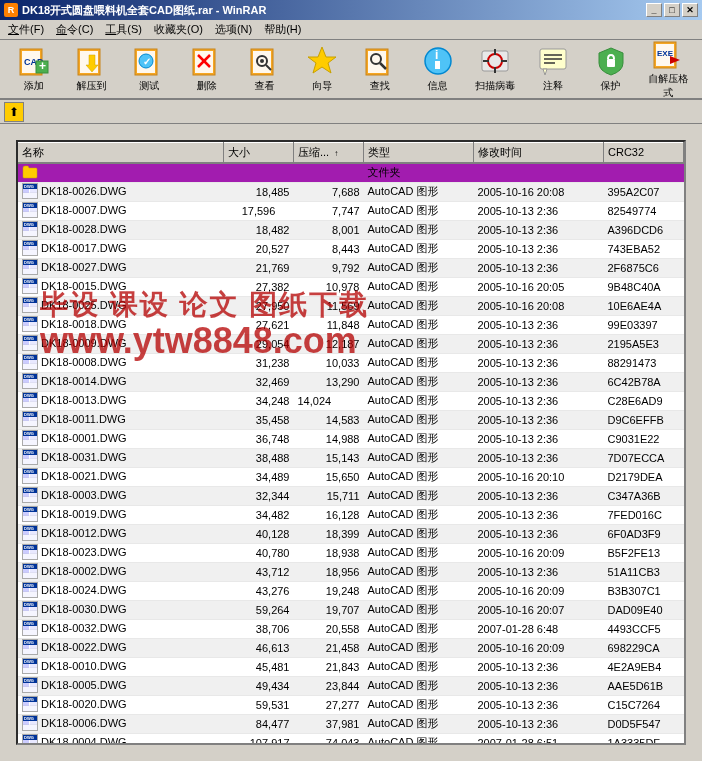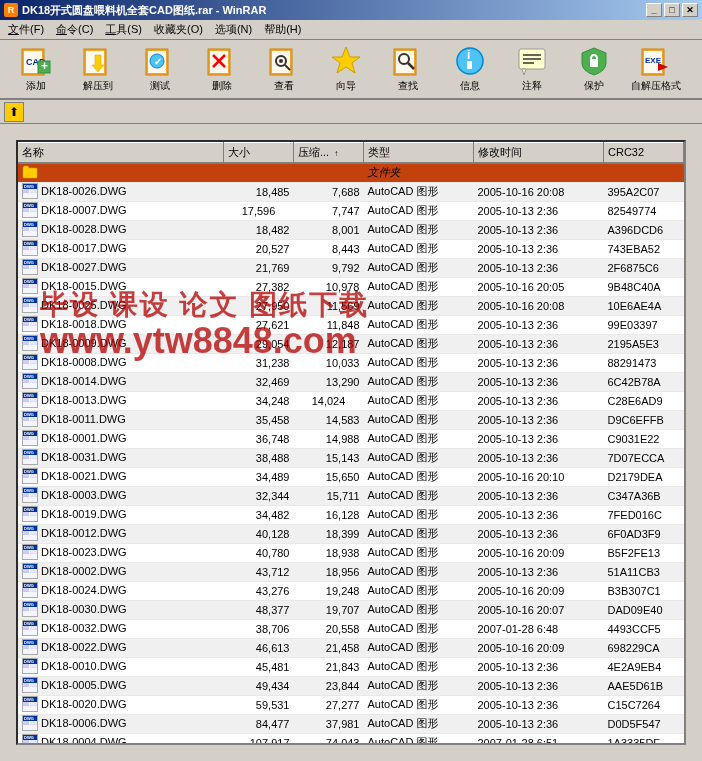--- a/index.html
+++ b/index.html
@@ -193,21 +193,21 @@
       font-weight: bold;
       color: rgba(180, 0, 0, 0.75);
       font-family: Arial, sans-serif;
       line-height: 1.1;
     }
 
     
     .sort-arrow { font-size: 8px; margin-left: 2px; }
 
     
-    .folder-row td { background: #c2410c; font-style: italic; }
+    .folder-row td { background: #a21caf; }
 
     .main-layout {
       display: flex;
       flex-direction: column;
       height: calc(761px - 20px - 20px - 60px - 24px);
     }
   </style>
 </head>
 <body>
 
@@ -308,20 +308,33 @@
   </div>
   <div class="tool-btn">
     <div class="tool-icon">
       <svg width="32" height="32" viewBox="0 0 32 32">
         <circle cx="16" cy="16" r="13" fill="#4fc3f7" stroke="#0288d1" stroke-width="1.5"></circle>
         <text x="13" y="14" font-size="12" fill="white" font-weight="bold">i</text>
         <rect x="13" y="16" width="5" height="8" fill="white"></rect>
       </svg>
     </div>
     <span class="tool-label">信息</span>
+  </div>
+  <div class="tool-btn">
+    <div class="tool-icon">
+      <svg width="32" height="32" viewBox="0 0 32 32">
+        <rect x="3" y="6" width="26" height="20" rx="2" fill="#e8e8e8" stroke="#999" stroke-width="1"></rect>
+        <circle cx="16" cy="16" r="7" fill="none" stroke="#cc0000" stroke-width="2"></circle>
+        <line x1="16" y1="4" x2="16" y2="10" stroke="#333" stroke-width="2"></line>
+        <line x1="16" y1="22" x2="16" y2="28" stroke="#333" stroke-width="2"></line>
+        <line x1="4" y1="16" x2="10" y2="16" stroke="#333" stroke-width="2"></line>
+        <line x1="22" y1="16" x2="28" y2="16" stroke="#333" stroke-width="2"></line>
+      </svg>
+    </div>
+    <span class="tool-label">扫描病毒</span>
   </div>
   <div class="tool-btn">
     <div class="tool-icon">
       <svg width="32" height="32" viewBox="0 0 32 32">
         <rect x="3" y="4" width="26" height="20" rx="2" fill="#ffffcc" stroke="#999" stroke-width="1"></rect>
         <line x1="7" y1="10" x2="25" y2="10" stroke="#333" stroke-width="1.5"></line>
         <line x1="7" y1="14" x2="25" y2="14" stroke="#333" stroke-width="1.5"></line>
         <line x1="7" y1="18" x2="18" y2="18" stroke="#333" stroke-width="1.5"></line>
         <polygon points="6,24 10,24 8,30" fill="#ffffcc" stroke="#999" stroke-width="1"></polygon>
       </svg>
@@ -586,21 +599,21 @@
         <rect x="0" y="0" width="14" height="14" fill="white" stroke="#aaa" stroke-width="0.5"></rect>
         <rect x="0" y="0" width="14" height="5" fill="#003399"></rect>
         <text x="1" y="4" font-size="4" fill="white" font-weight="bold">DWG</text>
         <rect x="0" y="5" width="6" height="4" fill="#ccccff"></rect>
         <rect x="7" y="5" width="7" height="4" fill="#e8e8ff"></rect>
         <line x1="0" y1="9" x2="14" y2="9" stroke="#aaa" stroke-width="0.3"></line>
         <rect x="0" y="9" width="14" height="5" fill="#f5f5ff"></rect>
       </svg>
     </span>DK18-0013.DWG</td>
       <td style="">34,248</td>
-      <td style="text-align:center">14,024</td>
+      <td style="text-align:left">14,024</td>
       <td>AutoCAD 图形</td>
       <td>2005-10-13 2:36</td>
       <td>C28E6AD9</td>
     </tr>
           <tr>
       <td><span class="dwg-icon">
       <svg width="14" height="14" viewBox="0 0 14 14">
         <rect x="0" y="0" width="14" height="14" fill="white" stroke="#aaa" stroke-width="0.5"></rect>
         <rect x="0" y="0" width="14" height="5" fill="#003399"></rect>
         <text x="1" y="4" font-size="4" fill="white" font-weight="bold">DWG</text>
@@ -783,21 +796,21 @@
       <svg width="14" height="14" viewBox="0 0 14 14">
         <rect x="0" y="0" width="14" height="14" fill="white" stroke="#aaa" stroke-width="0.5"></rect>
         <rect x="0" y="0" width="14" height="5" fill="#003399"></rect>
         <text x="1" y="4" font-size="4" fill="white" font-weight="bold">DWG</text>
         <rect x="0" y="5" width="6" height="4" fill="#ccccff"></rect>
         <rect x="7" y="5" width="7" height="4" fill="#e8e8ff"></rect>
         <line x1="0" y1="9" x2="14" y2="9" stroke="#aaa" stroke-width="0.3"></line>
         <rect x="0" y="9" width="14" height="5" fill="#f5f5ff"></rect>
       </svg>
     </span>DK18-0030.DWG</td>
-      <td style="text-align:right">48,377</td>
+      <td style="text-align:right">59,264</td>
       <td style="text-align:right">19,707</td>
       <td>AutoCAD 图形</td>
       <td>2005-10-16 20:07</td>
       <td>DAD09E40</td>
     </tr>
           <tr>
       <td><span class="dwg-icon">
       <svg width="14" height="14" viewBox="0 0 14 14">
         <rect x="0" y="0" width="14" height="14" fill="white" stroke="#aaa" stroke-width="0.5"></rect>
         <rect x="0" y="0" width="14" height="5" fill="#003399"></rect>

